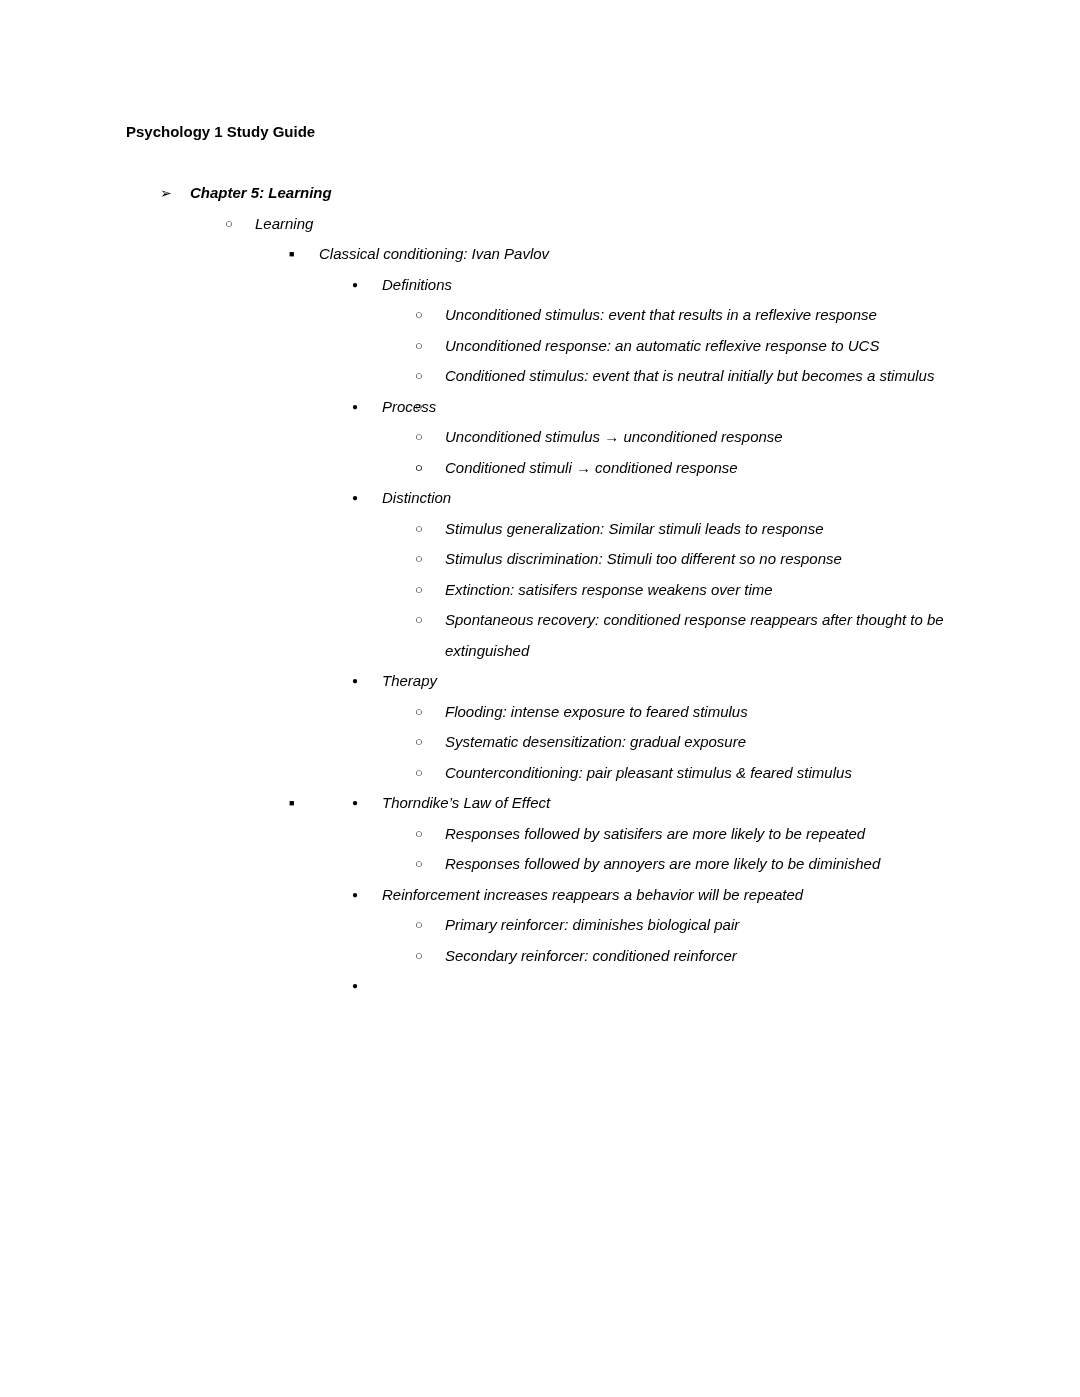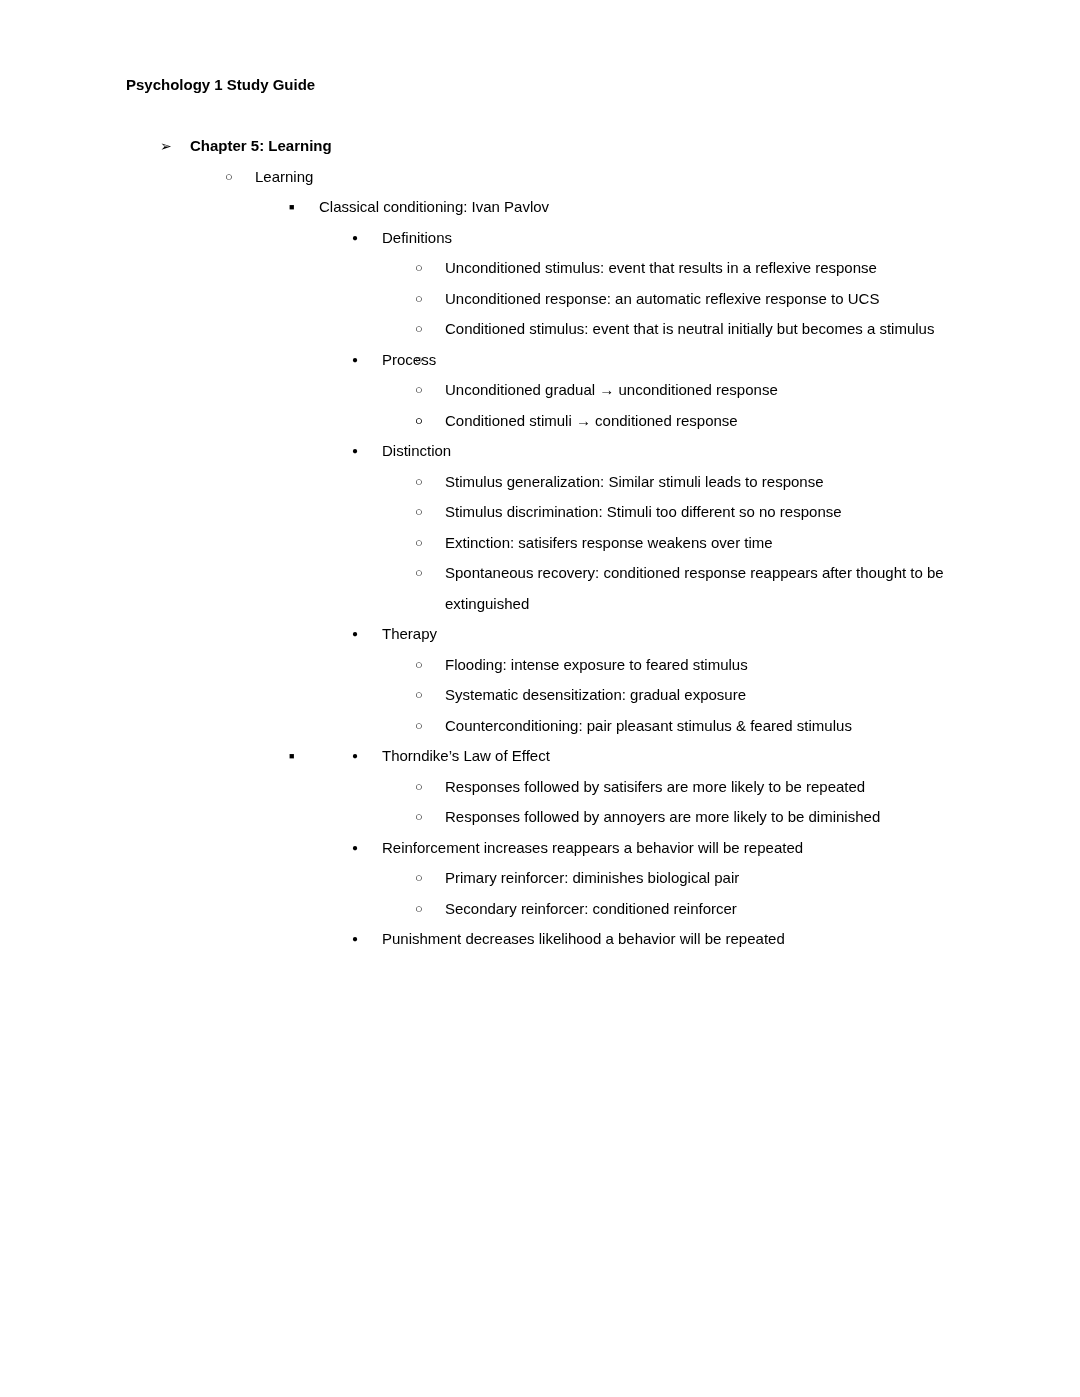--- a/index.html
+++ b/index.html
@@ -12,21 +12,21 @@
     height: 1397px;
     overflow: hidden;
     font-family: "Liberation Sans", "DejaVu Sans", sans-serif;
     font-size: 15px;
     color: #000000;
   }
   .page {
     box-sizing: border-box;
     width: 1080px;
     height: 1397px;
-    padding: 70px 120px 40px 126px;
+    padding: 117px 120px 40px 126px;
     background: #ffffff;
   }
   .title {
     font-weight: bold;
     line-height: 30.5px;
     margin-bottom: 30.5px;
   }
   .item {
     position: relative;
     line-height: 30.5px;
@@ -45,51 +45,51 @@
     width: 20px;
     line-height: 30.5px;
     text-align: left;
     font-weight: normal;
     color: #000000;
   }
   .b-arrow  { font-size: 14px; font-weight: bold; }
   .b-circle { font-size: 13px; }
   .b-square { font-size: 9px; }
   .b-disc   { font-size: 10px; }
-  .text { white-space: normal; }
+  .text { white-space: normal; font-style: italic; }
 </style>
 </head>
 <body>
 
 <div class="page">
   <div class="title">Psychology 1 Study Guide</div>
   <div id="doc-items">
       <div class="item l0 bold"><span class="bullet b-arrow">➢</span><span class="text">Chapter 5: Learning</span></div>
       <div class="item l1"><span class="bullet b-circle">○</span><span class="text">Learning</span></div>
       <div class="item l2"><span class="bullet b-square">■</span><span class="text">Classical conditioning: Ivan Pavlov</span></div>
       <div class="item l3"><span class="bullet b-disc">●</span><span class="text">Definitions</span></div>
       <div class="item l4"><span class="bullet b-circle">○</span><span class="text">Unconditioned stimulus: event that results in a reflexive response</span></div>
       <div class="item l4"><span class="bullet b-circle">○</span><span class="text">Unconditioned response: an automatic reflexive response to UCS</span></div>
       <div class="item l4"><span class="bullet b-circle">○</span><span class="text">Conditioned stimulus: event that is neutral initially but becomes a stimulus</span></div>
       <div class="item l4"><span class="bullet b-circle">○</span></div>
       <div class="item l3"><span class="bullet b-disc">●</span><span class="text">Process</span></div>
-      <div class="item l4"><span class="bullet b-circle">○</span><span class="text">Unconditioned gradual → unconditioned response</span></div>
+      <div class="item l4"><span class="bullet b-circle">○</span><span class="text">Unconditioned stimulus → unconditioned response</span></div>
       <div class="item l4"><span class="bullet b-circle">○</span></div>
       <div class="item l4"><span class="bullet b-circle">○</span><span class="text">Conditioned stimuli → conditioned response</span></div>
       <div class="item l3"><span class="bullet b-disc">●</span><span class="text">Distinction</span></div>
       <div class="item l4"><span class="bullet b-circle">○</span><span class="text">Stimulus generalization: Similar stimuli leads to response</span></div>
       <div class="item l4"><span class="bullet b-circle">○</span><span class="text">Stimulus discrimination: Stimuli too different so no response</span></div>
       <div class="item l4"><span class="bullet b-circle">○</span><span class="text">Extinction: satisifers response weakens over time</span></div>
       <div class="item l4"><span class="bullet b-circle">○</span><span class="text">Spontaneous recovery: conditioned response reappears after thought to be extinguished</span></div>
       <div class="item l3"><span class="bullet b-disc">●</span><span class="text">Therapy</span></div>
       <div class="item l4"><span class="bullet b-circle">○</span><span class="text">Flooding: intense exposure to feared stimulus</span></div>
       <div class="item l4"><span class="bullet b-circle">○</span><span class="text">Systematic desensitization: gradual exposure</span></div>
       <div class="item l4"><span class="bullet b-circle">○</span><span class="text">Counterconditioning: pair pleasant stimulus &amp; feared stimulus</span></div>
       <div class="item l2"><span class="bullet b-square">■</span></div>
       <div class="item l3"><span class="bullet b-disc">●</span><span class="text">Thorndike’s Law of Effect</span></div>
       <div class="item l4"><span class="bullet b-circle">○</span><span class="text">Responses followed by satisifers are more likely to be repeated</span></div>
       <div class="item l4"><span class="bullet b-circle">○</span><span class="text">Responses followed by annoyers are more likely to be diminished</span></div>
       <div class="item l3"><span class="bullet b-disc">●</span><span class="text">Reinforcement increases reappears a behavior will be repeated</span></div>
       <div class="item l4"><span class="bullet b-circle">○</span><span class="text">Primary reinforcer: diminishes biological pair</span></div>
       <div class="item l4"><span class="bullet b-circle">○</span><span class="text">Secondary reinforcer: conditioned reinforcer</span></div>
-      <div class="item l3"><span class="bullet b-disc">●</span><span class="text">Punishment decreases likelihood a behavior will be repeated</span></div>
+      <div class="item l3"><span class="bullet b-disc">●</span></div>
     </div>
 </div>
 
 </body></html>

